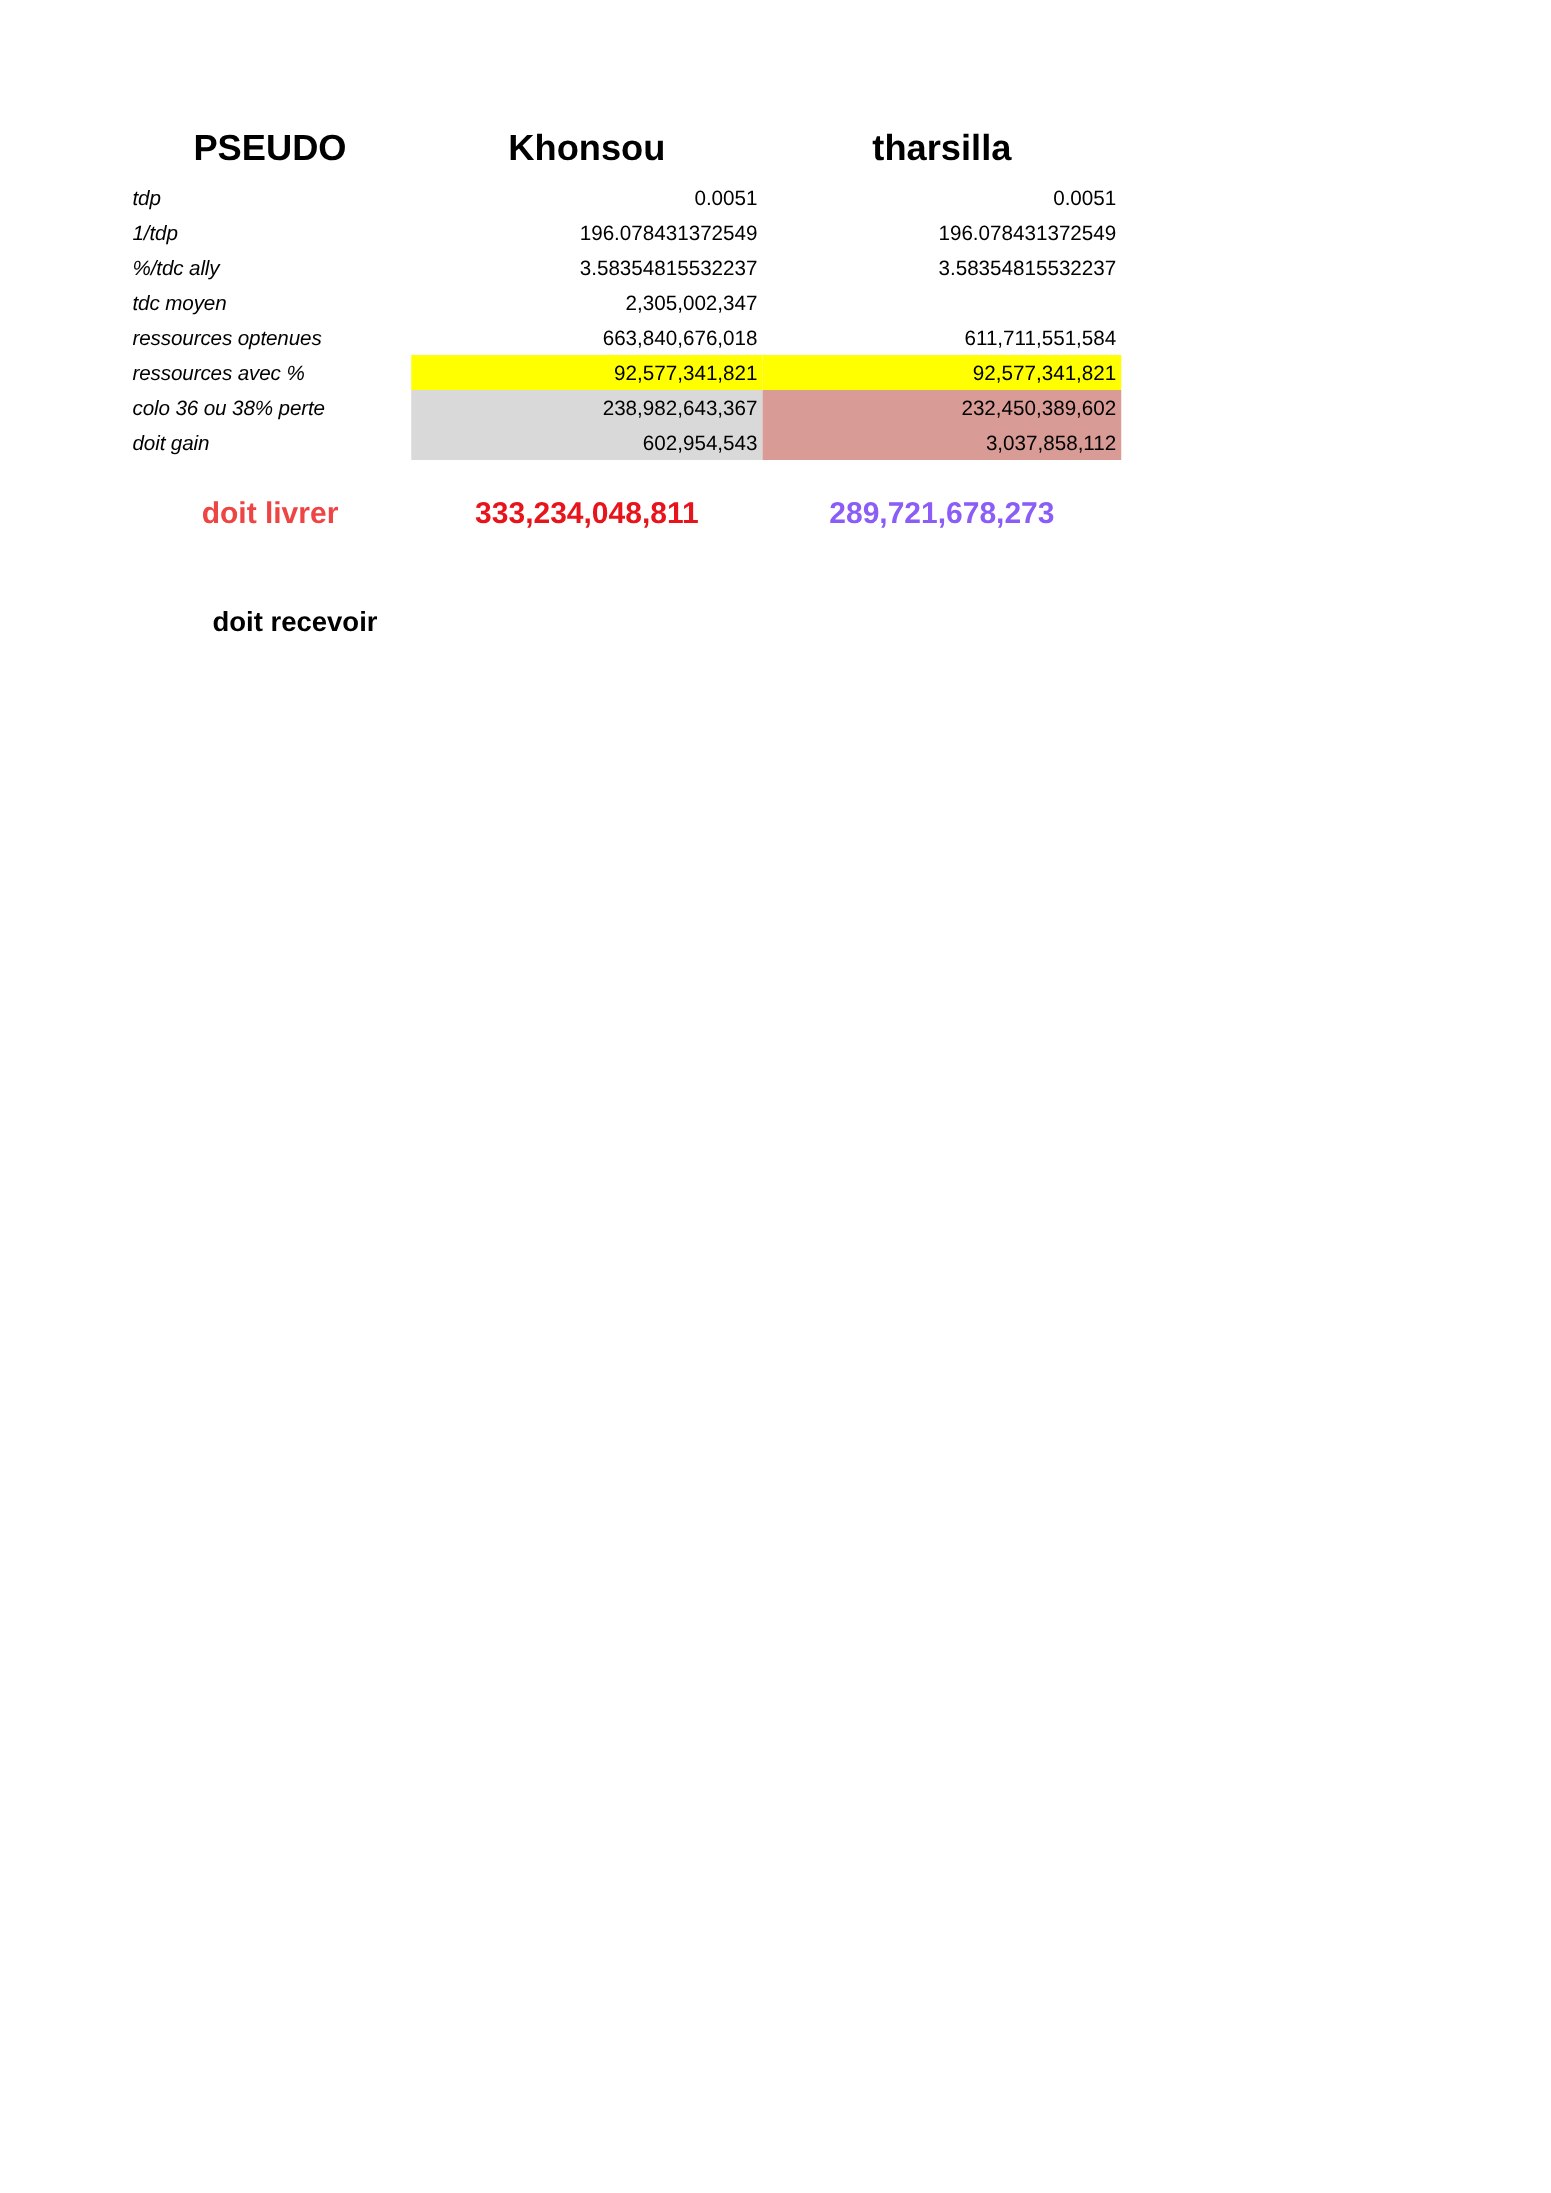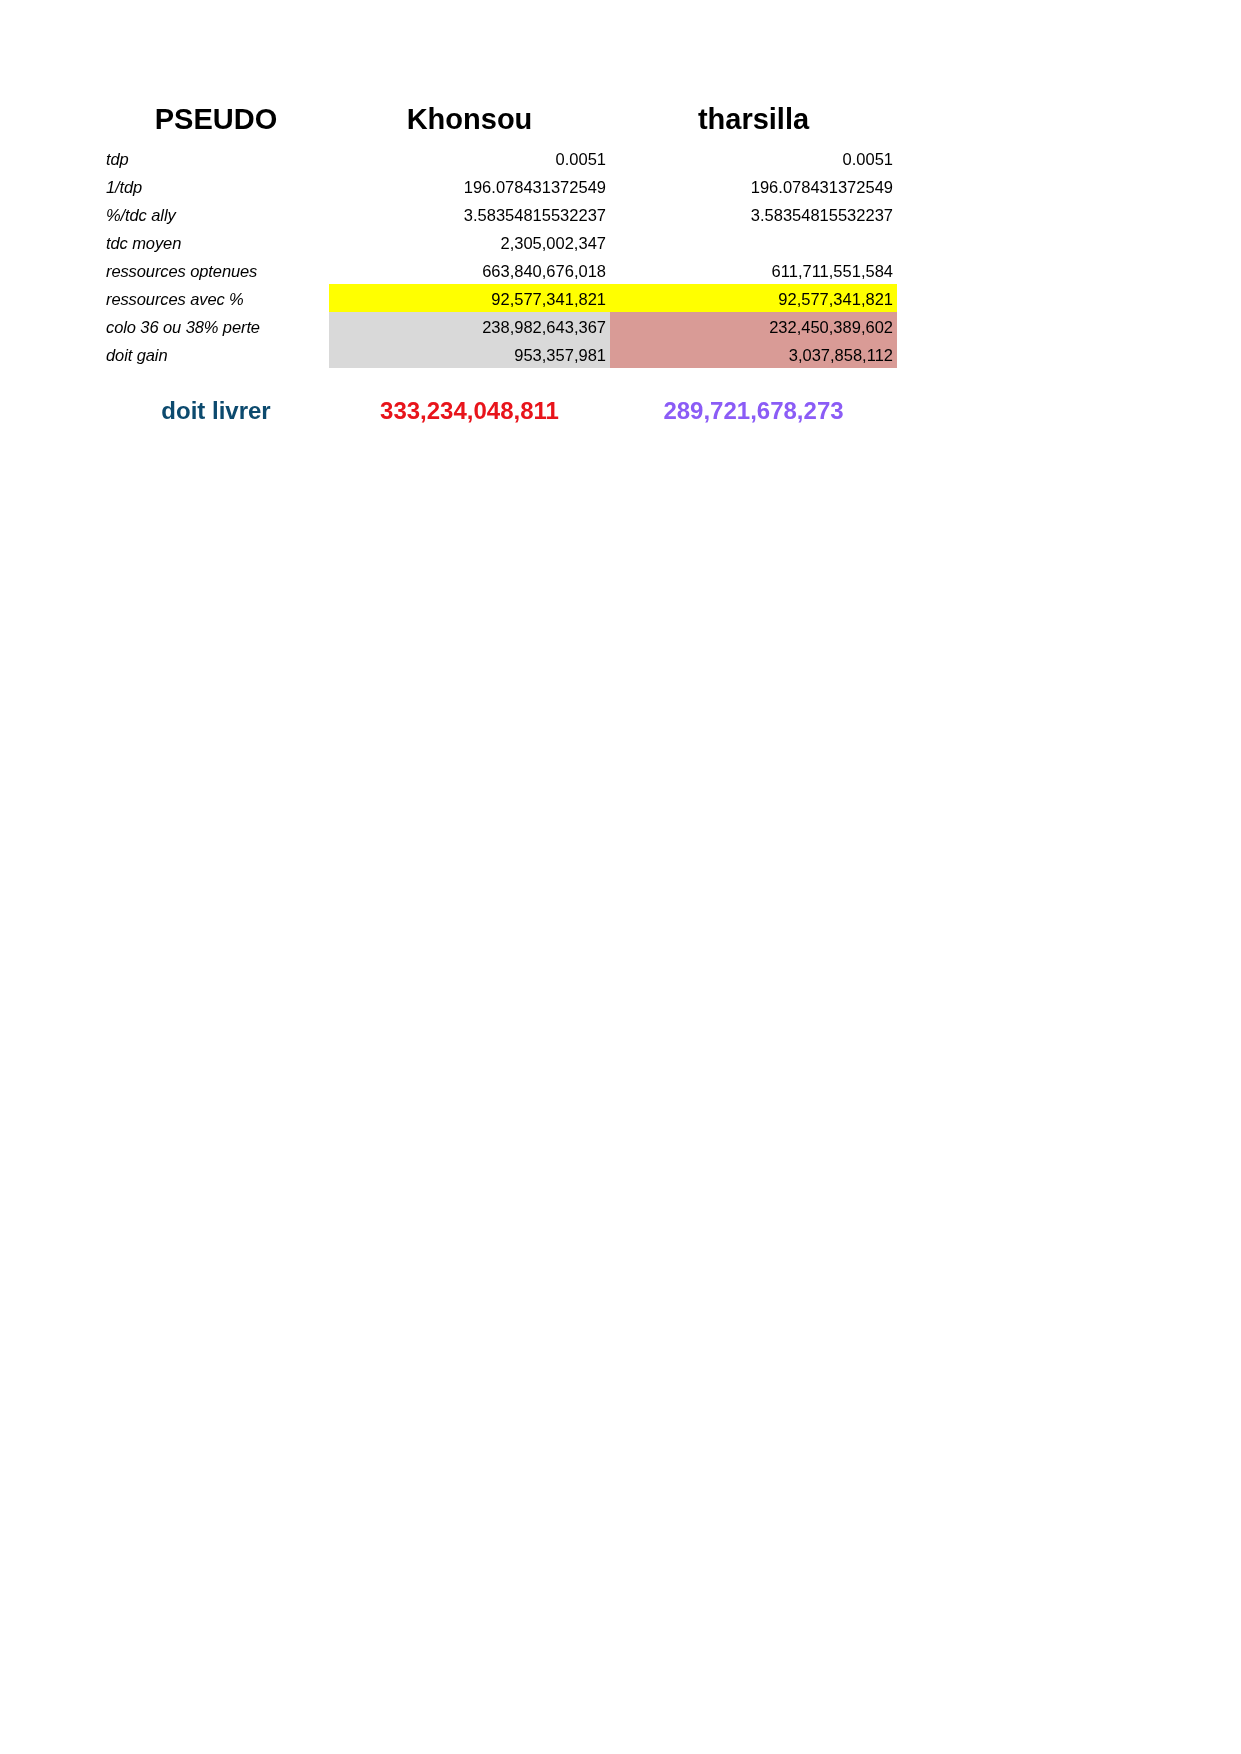--- a/index.html
+++ b/index.html
@@ -171,22 +171,23 @@
   </div>
 
   <div class="row" style="top:312px" id="row-grey-1">
     <div class="cell c-label">colo 36 ou 38%  perte</div>
     <div class="cell c-v1">238,982,643,367</div>
     <div class="cell c-v2">232,450,389,602</div>
   </div>
 
   <div class="row" style="top:340px" id="row-grey-2">
     <div class="cell c-label">doit  gain</div>
-    <div class="cell c-v1">953,357,981</div>
+    <div class="cell c-v1">602,954,543</div>
     <div class="cell c-v2">3,037,858,112</div>
   </div>
 
-  <div class="totals totals-label" style="color: #0c4a6e;">doit livrer</div>
+  <div class="totals totals-label" style="color: #ef4444;">doit livrer</div>
   <div class="totals totals-v1" style="color: rgb(232, 20, 27);">333,234,048,811</div>
   <div class="totals totals-v2" style="color: #8b5cf6;">289,721,678,273</div>
 
+  <div class="recevoir">doit recevoir</div>
 
 </div>
 
 </body></html>

